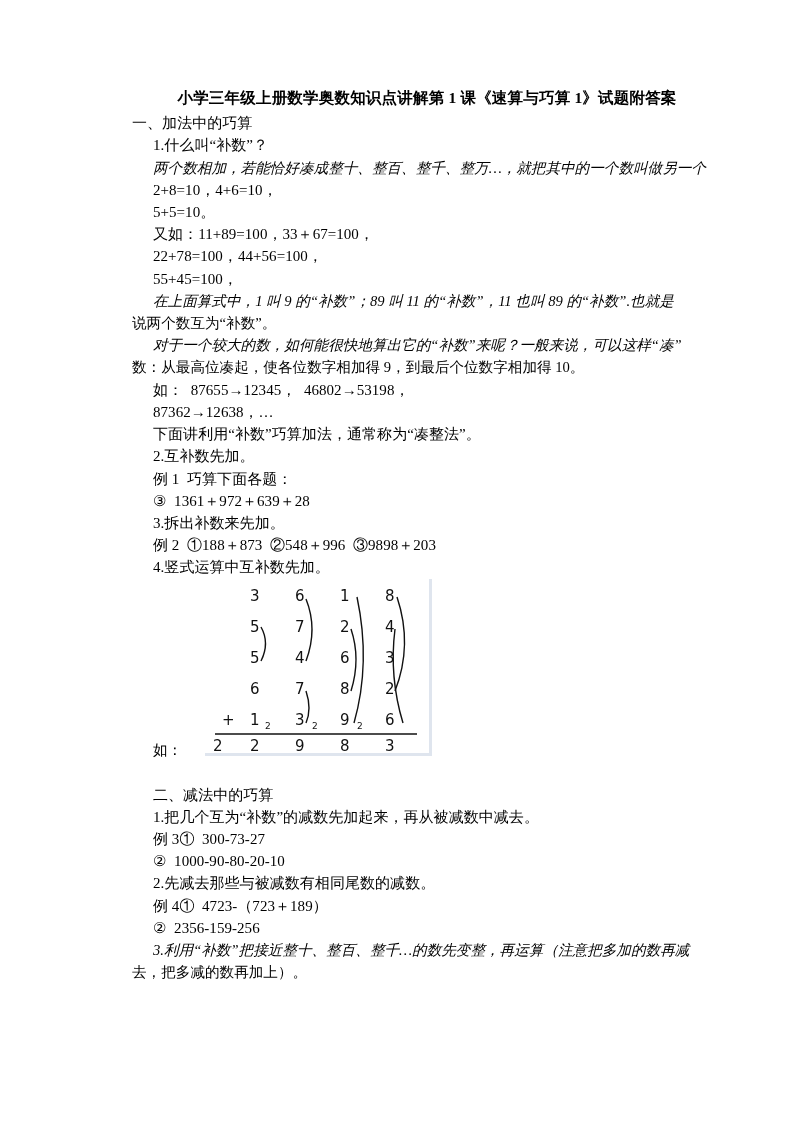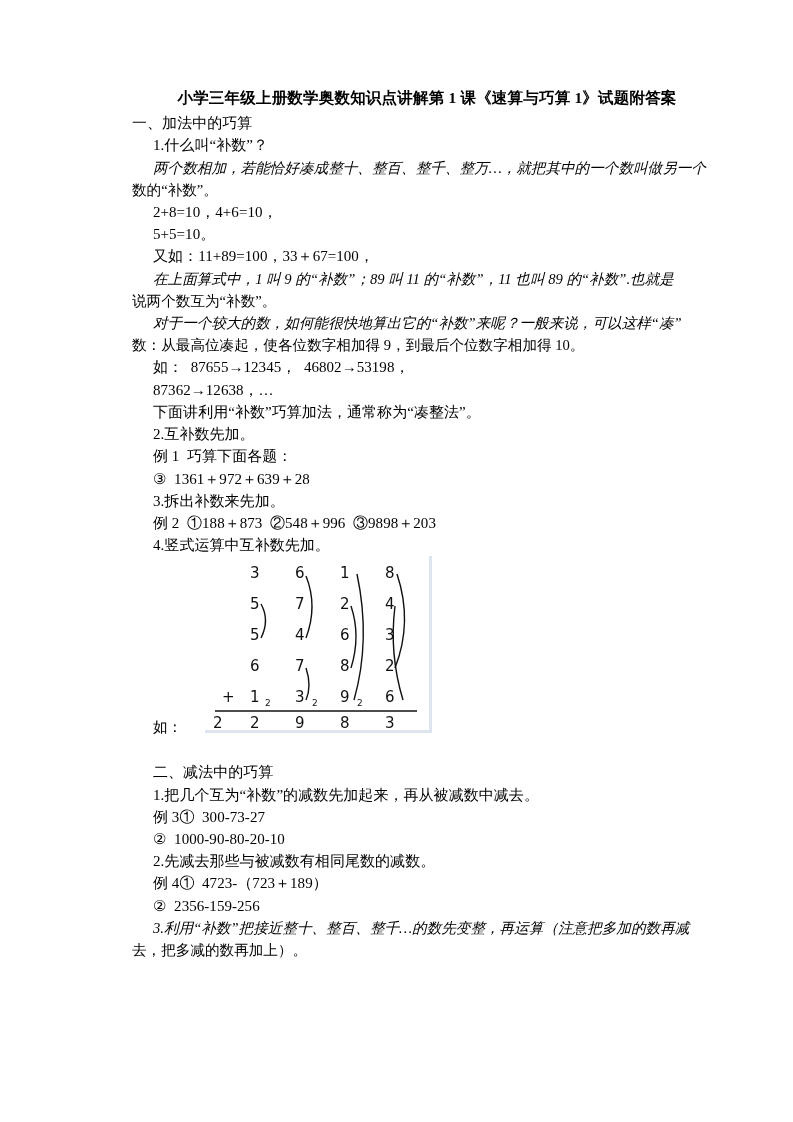--- a/index.html
+++ b/index.html
@@ -102,24 +102,25 @@
 <body>
 
 <div class="page">
   <div class="content">
 
     <div class="doc-title">小学三年级上册数学奥数知识点讲解第 1 课《速算与巧算 1》试题附答案</div>
 
     <p class="line indent-0">一、加法中的巧算</p>
     <p class="line indent-1">1.什么叫“补数”？</p>
     <p class="wrap">两个数相加，若能恰好凑成整十、整百、整千、整万…，就把其中的一个数叫做另一个</p>
-    <p class="wrap-noind">数的“补数”。</p>
     <p class="line indent-1">2+8=10，4+6=10，</p>
     <p class="line indent-1">5+5=10。</p>
     <p class="line indent-1">又如：11+89=100，33＋67=100，</p>
+    <p class="line indent-1">22+78=100，44+56=100，</p>
+    <p class="line indent-1">55+45=100，</p>
     <p class="wrap">在上面算式中，1 叫 9 的“补数”；89 叫 11 的“补数”，11 也叫 89 的“补数”.也就是</p>
     <p class="wrap-noind">说两个数互为“补数”。</p>
     <p class="wrap">对于一个较大的数，如何能很快地算出它的“补数”来呢？一般来说，可以这样“凑”</p>
     <p class="wrap-noind">数：从最高位凑起，使各位数字相加得 9，到最后个位数字相加得 10。</p>
     <p class="line indent-1">如：  87655→12345，  46802→53198，</p>
     <p class="line indent-1">87362→12638，…</p>
     <p class="line indent-1">下面讲利用“补数”巧算加法，通常称为“凑整法”。</p>
     <p class="line indent-1">2.互补数先加。</p>
     <p class="line indent-1">例 1  巧算下面各题：</p>
     <p class="line indent-1">③  1361＋972＋639＋28</p>

